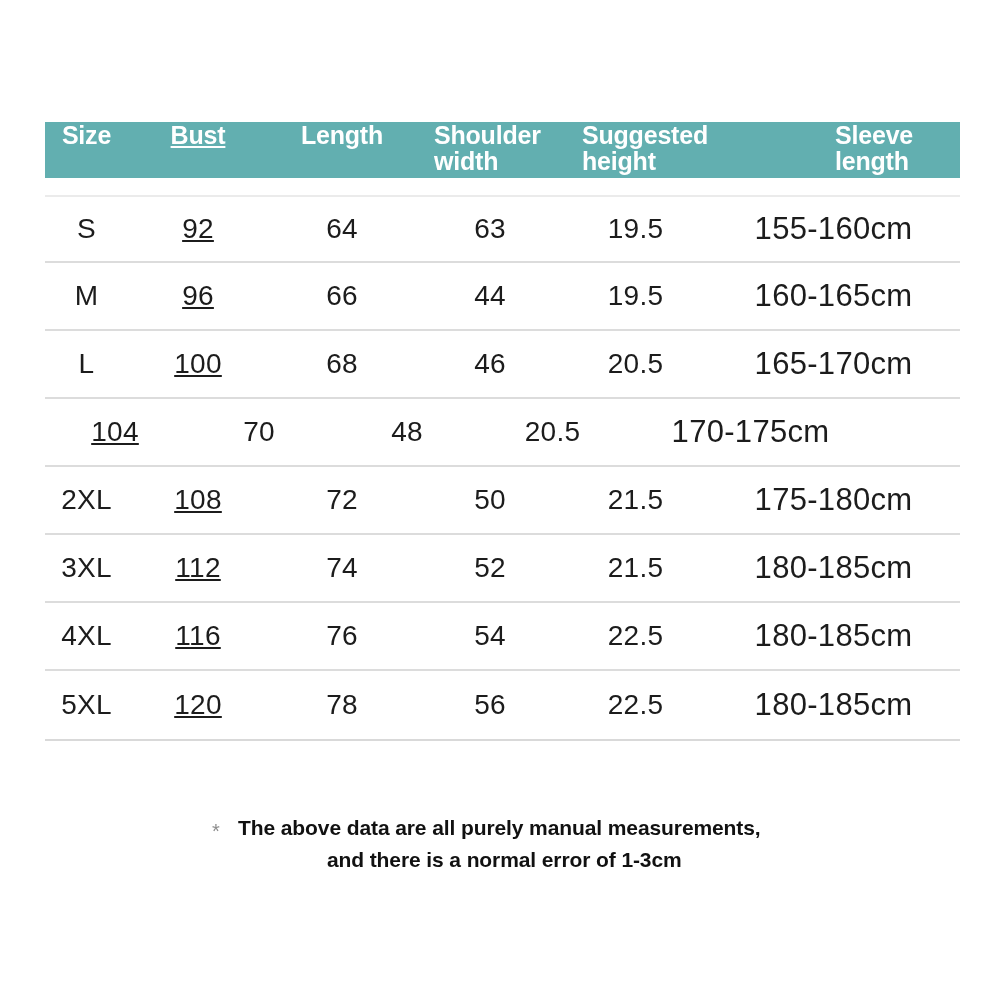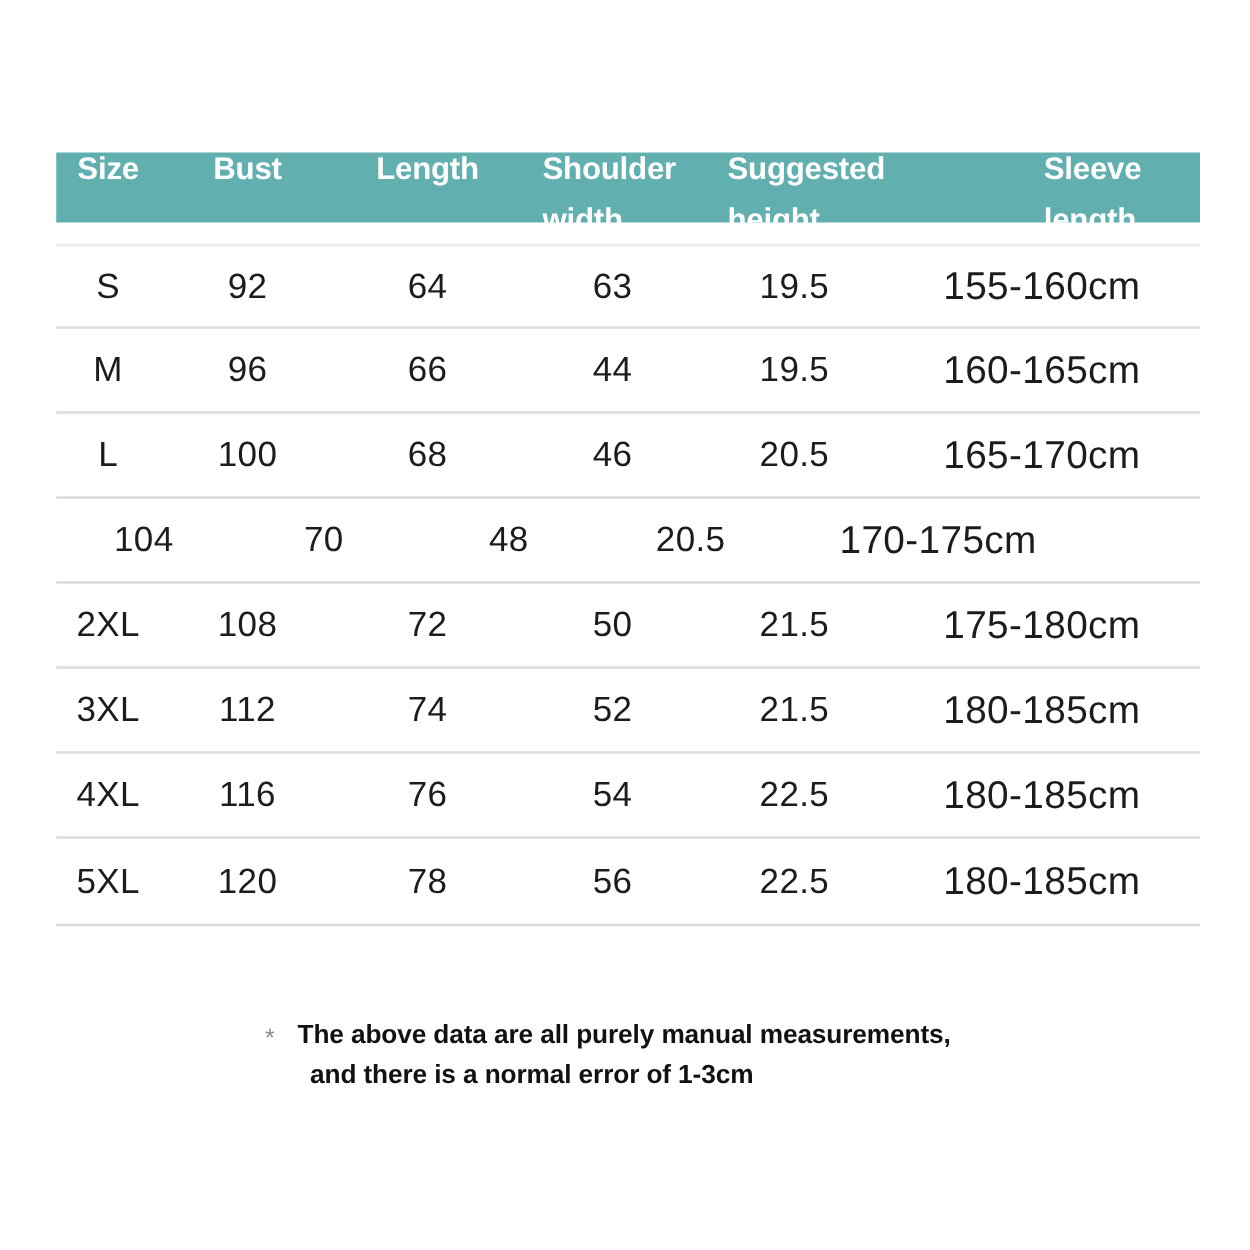--- a/index.html
+++ b/index.html
@@ -40,25 +40,25 @@
     flex-direction: column;
     justify-content: flex-start;
     padding: 0 18px;
     letter-spacing: -0.2px;
   }
   .hcell .hline { display: block; white-space: nowrap; }
 
   
   .hcell.center { align-items: center; }
   
-  .hcell.left { align-items: flex-start; gap: 15px; }
+  .hcell.left { align-items: flex-start; }
 
   
   .col-size     { width: 83px; }
-  .col-bust     { width: 140px; }
+  .col-bust     { width: 140px; text-decoration: underline; }
   .col-length   { width: 148px; }
   .col-shoulder { width: 148px; }
   .col-sleeve   { width: 143px; }
   .col-height   { width: 253px; }
 
   
   .chart-body {
     border-bottom: 2px solid #d9d9d9;
   }
   .chart-row {
@@ -101,21 +101,21 @@
     flex: none;
     padding-top: 6px;
   }
   .footnote-text {
     font-size: 21px;
     font-weight: bold;
     color: #111111;
     line-height: 32px;
     letter-spacing: -0.1px;
   }
-  .footnote-text .fline { display: block; white-space: nowrap; }
+  .footnote-text .fline { display: block; white-space: nowrap; text-align: center; }
   .footnote-text .fline.second { padding-left: 10px; }
 </style>
 </head>
 <body>
 
 <div class="size-chart">
 
   <div class="chart-header">
     <div class="hcell center col-size">
       <span class="hline">Size</span>

